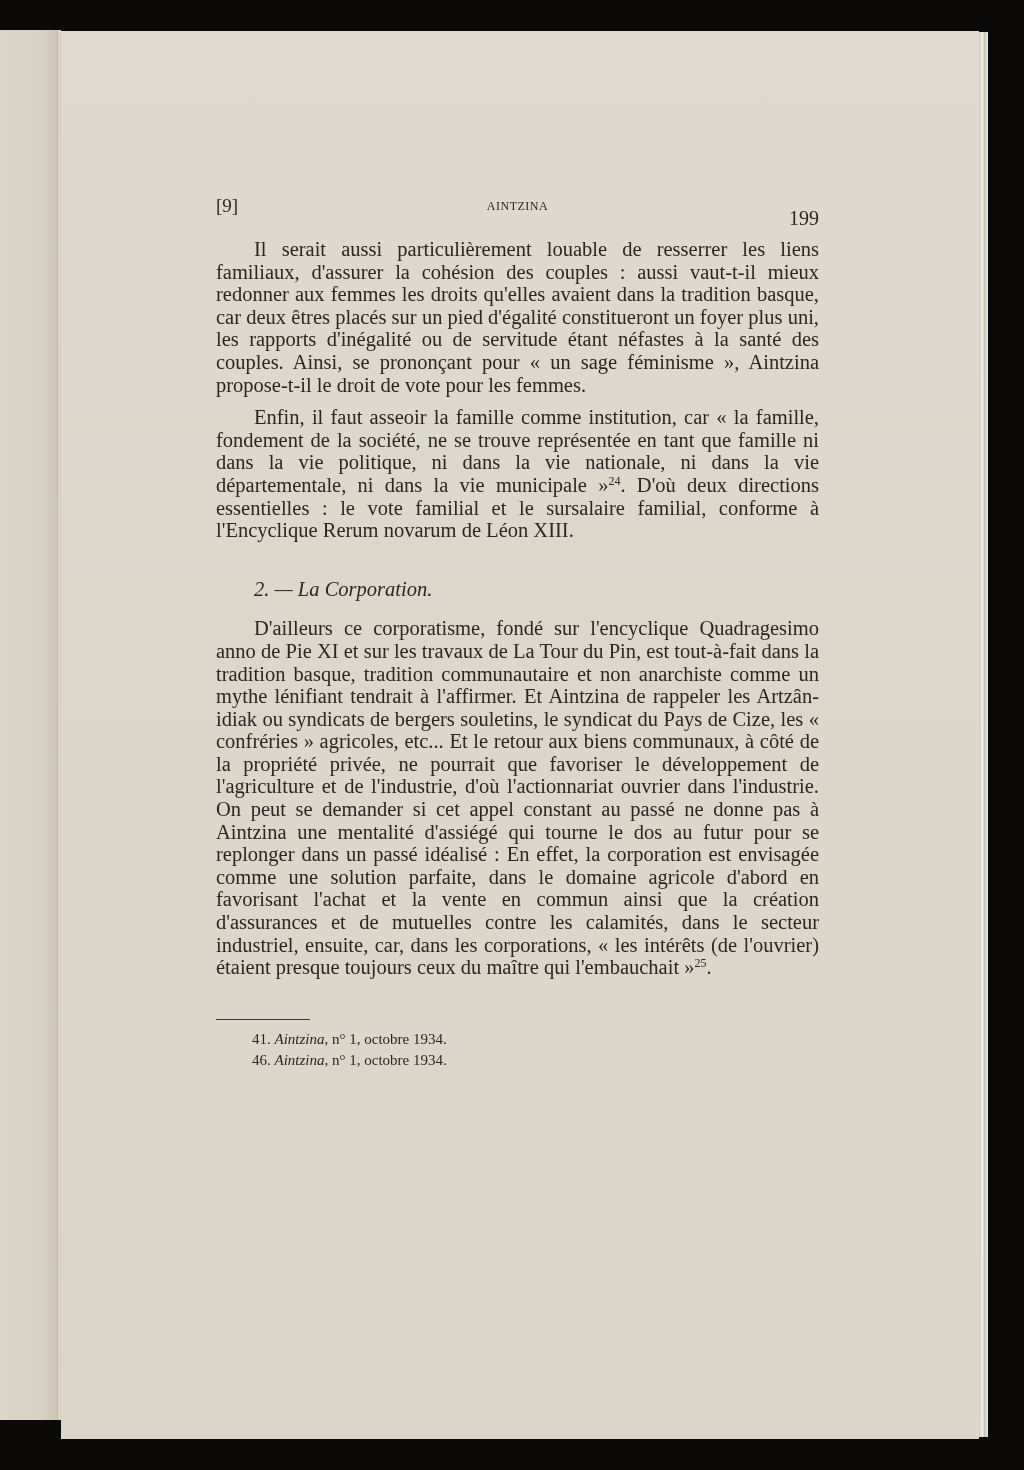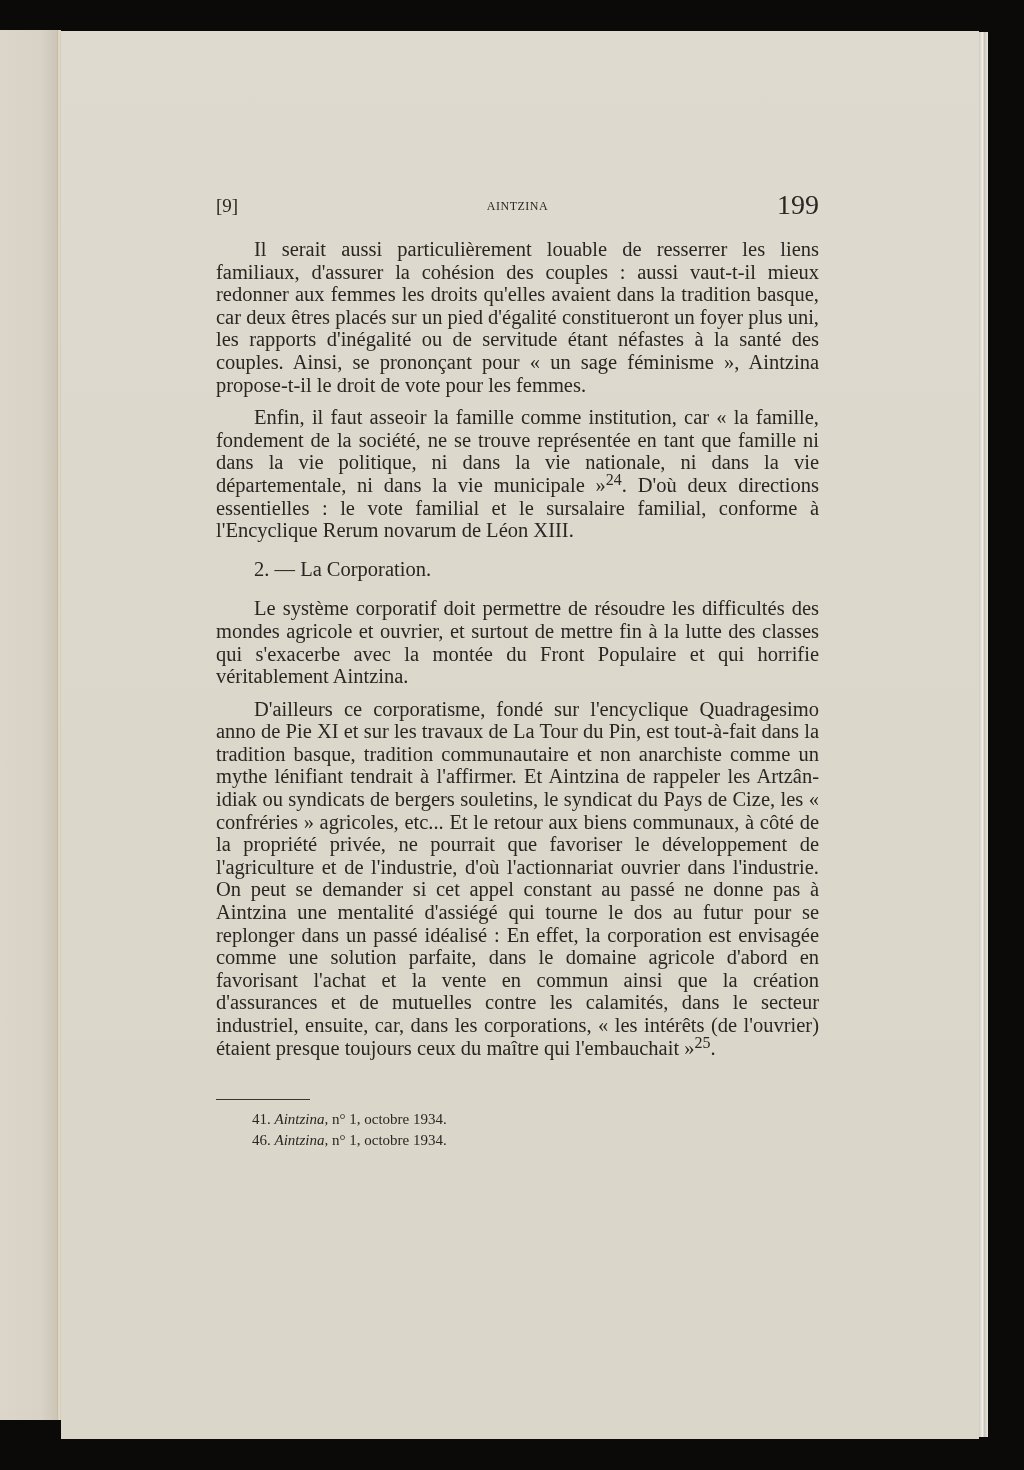--- a/index.html
+++ b/index.html
@@ -29,30 +29,30 @@
   .content {
     position: absolute; left: 216px; top: 190px; width: 603px;
     color: #2a2622;
     font-size: 20.5px; line-height: 22.6px;
   }
   .running-head {
     position: relative; height: 30px; font-size: 19px;
   }
   .running-head .left { position: absolute; left: 0; top: 5px; }
   .running-head .center { position: absolute; left: 0; right: 0; top: 5px; text-align: center; font-size: 12px; letter-spacing: 0.5px; }
-  .running-head .right { position: absolute; right: 0; top: 4px; font-size: 28px; }
+  .running-head .right { position: absolute; right: 0; top: 17px; font-size: 20px; }
   .para {
     text-align: justify; text-indent: 38px; margin: 0 0 10px 0;
     hyphens: manual;
   }
   .para.first { margin-top: 18px; }
   .section-title {
-    text-indent: 38px; margin: 16px 0 17px 0;
+    text-indent: 38px; margin: 36px 0 17px 0; font-style: italic;
   }
-  sup { font-size: 16px; line-height: 0; vertical-align: 7px; }
+  sup { font-size: 12px; line-height: 0; vertical-align: 7px; }
   .fn-rule {
     width: 94px; height: 1px; background: #3a3530; margin-top: 40px;
   }
   .footnotes { margin-top: 9px; font-size: 15px; line-height: 21px; padding-left: 36px; }
   .footnotes em { font-style: italic; }
 </style>
 </head>
 <body>
 
 <div class="left-page"></div>
@@ -70,23 +70,20 @@
   <p class="para first">
     <span>Il serait aussi particulièrement louable de resserrer les liens familiaux, d'assurer la cohésion des couples : aussi vaut-t-il mieux redonner aux femmes les droits qu'elles avaient dans la tradition basque, car deux êtres placés sur un pied d'égalité constitueront un foyer plus uni, les rapports d'inégalité ou de servitude étant néfastes à la santé des couples. Ainsi, se prononçant pour « un sage féminisme », Aintzina propose-t-il le droit de vote pour les femmes.</span>
   </p>
 
   <p class="para">
     <span>Enfin, il faut asseoir la famille comme institution, car « la famille, fondement de la société, ne se trouve représentée en tant que famille ni dans la vie politique, ni dans la vie nationale, ni dans la vie départementale, ni dans la vie municipale »</span><sup>24</sup><span>. D'où deux directions essentielles : le vote familial et le sursalaire familial, conforme à l'Encyclique Rerum novarum de Léon XIII.</span>
   </p>
 
   <p class="section-title">2. — La Corporation.</p>
 
-  <p class="para">
-    <span>Le système corporatif doit permettre de résoudre les difficultés des mondes agricole et ouvrier, et surtout de mettre fin à la lutte des classes qui s'exacerbe avec la montée du Front Populaire et qui horrifie véritablement Aintzina.</span>
-  </p>
 
   <p class="para">
     <span>D'ailleurs ce corporatisme, fondé sur l'encyclique Quadragesimo anno de Pie XI et sur les travaux de La Tour du Pin, est tout-à-fait dans la tradition basque, tradition communautaire et non anarchiste comme un mythe lénifiant tendrait à l'affirmer. Et Aintzina de rappeler les Artzân-idiak ou syndicats de bergers souletins, le syndicat du Pays de Cize, les « confréries » agricoles, etc... Et le retour aux biens communaux, à côté de la propriété privée, ne pourrait que favoriser le développement de l'agriculture et de l'industrie, d'où l'actionnariat ouvrier dans l'industrie. On peut se demander si cet appel constant au passé ne donne pas à Aintzina une mentalité d'assiégé qui tourne le dos au futur pour se replonger dans un passé idéalisé : En effet, la corporation est envisagée comme une solution parfaite, dans le domaine agricole d'abord en favorisant l'achat et la vente en commun ainsi que la création d'assurances et de mutuelles contre les calamités, dans le secteur industriel, ensuite, car, dans les corporations, « les intérêts (de l'ouvrier) étaient presque toujours ceux du maître qui l'embauchait »</span><sup>25</sup><span>.</span>
   </p>
 
   <div class="fn-rule"></div>
   <div class="footnotes">
     <div>
       <span>41.</span>
       <em>Aintzina,</em>

